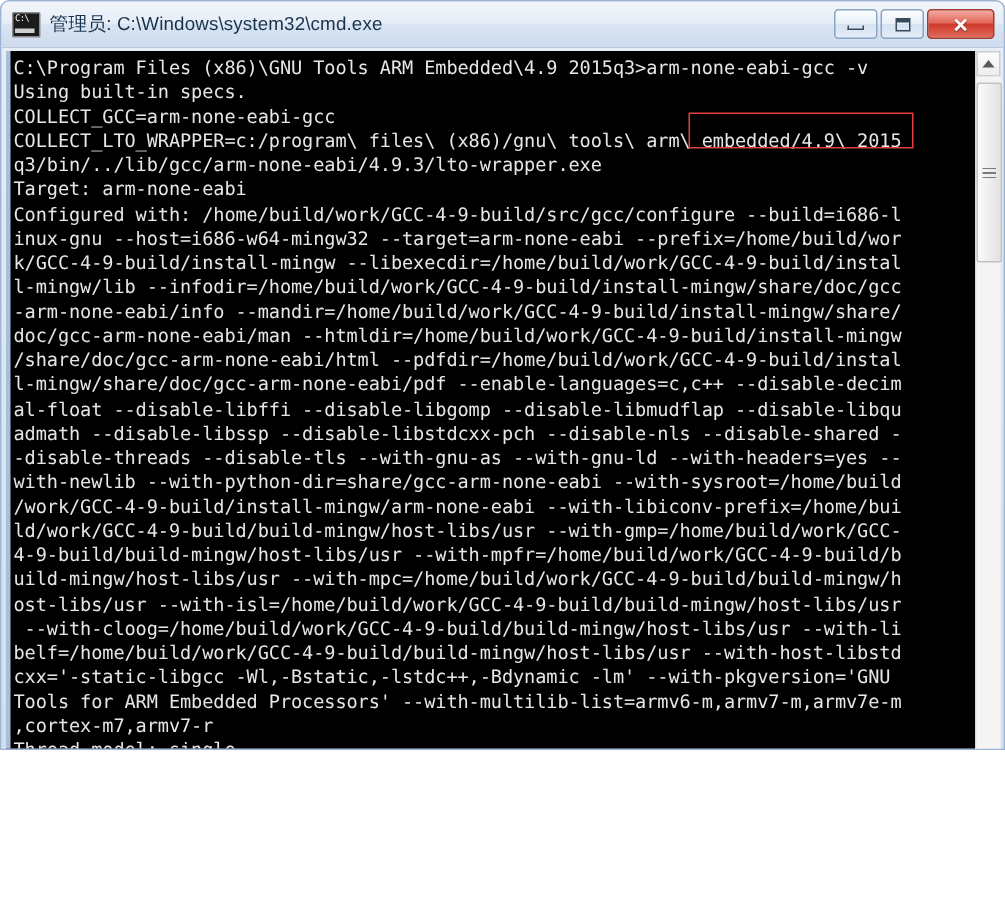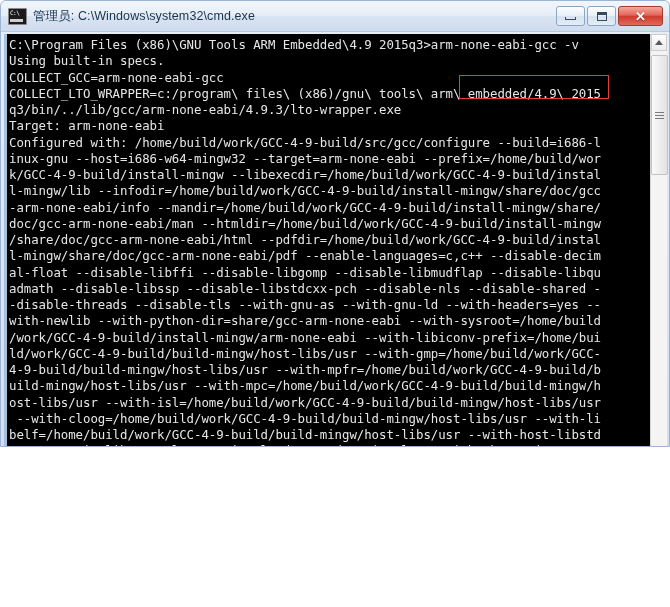--- a/index.html
+++ b/index.html
@@ -11,21 +11,21 @@
     width: 670px;
     height: 607px;
     overflow: hidden;
     font-family: "Liberation Sans", sans-serif;
   }
 
   
   .window {
     position: relative;
     width: 670px;
-    height: 447px;
+    height: 500px;
     box-sizing: border-box;
     background: linear-gradient(to bottom, #e8eef6 0%, #dde6f2 45%, #d3def0 100%);
     border: 1px solid #9bb4d4;
     border-radius: 6px 6px 0 0;
     overflow: hidden;
   }
 
   
   .titlebar {
     position: relative;

